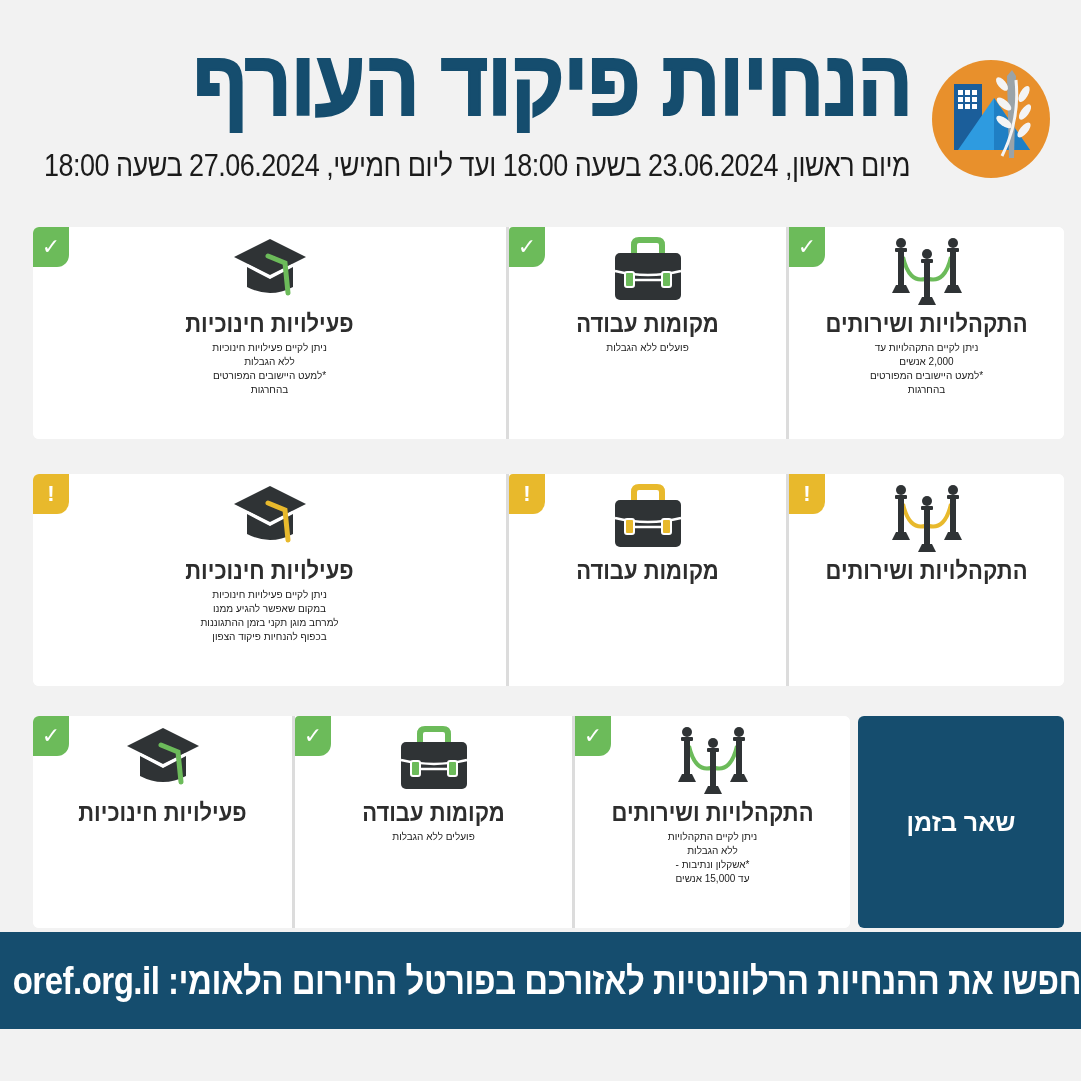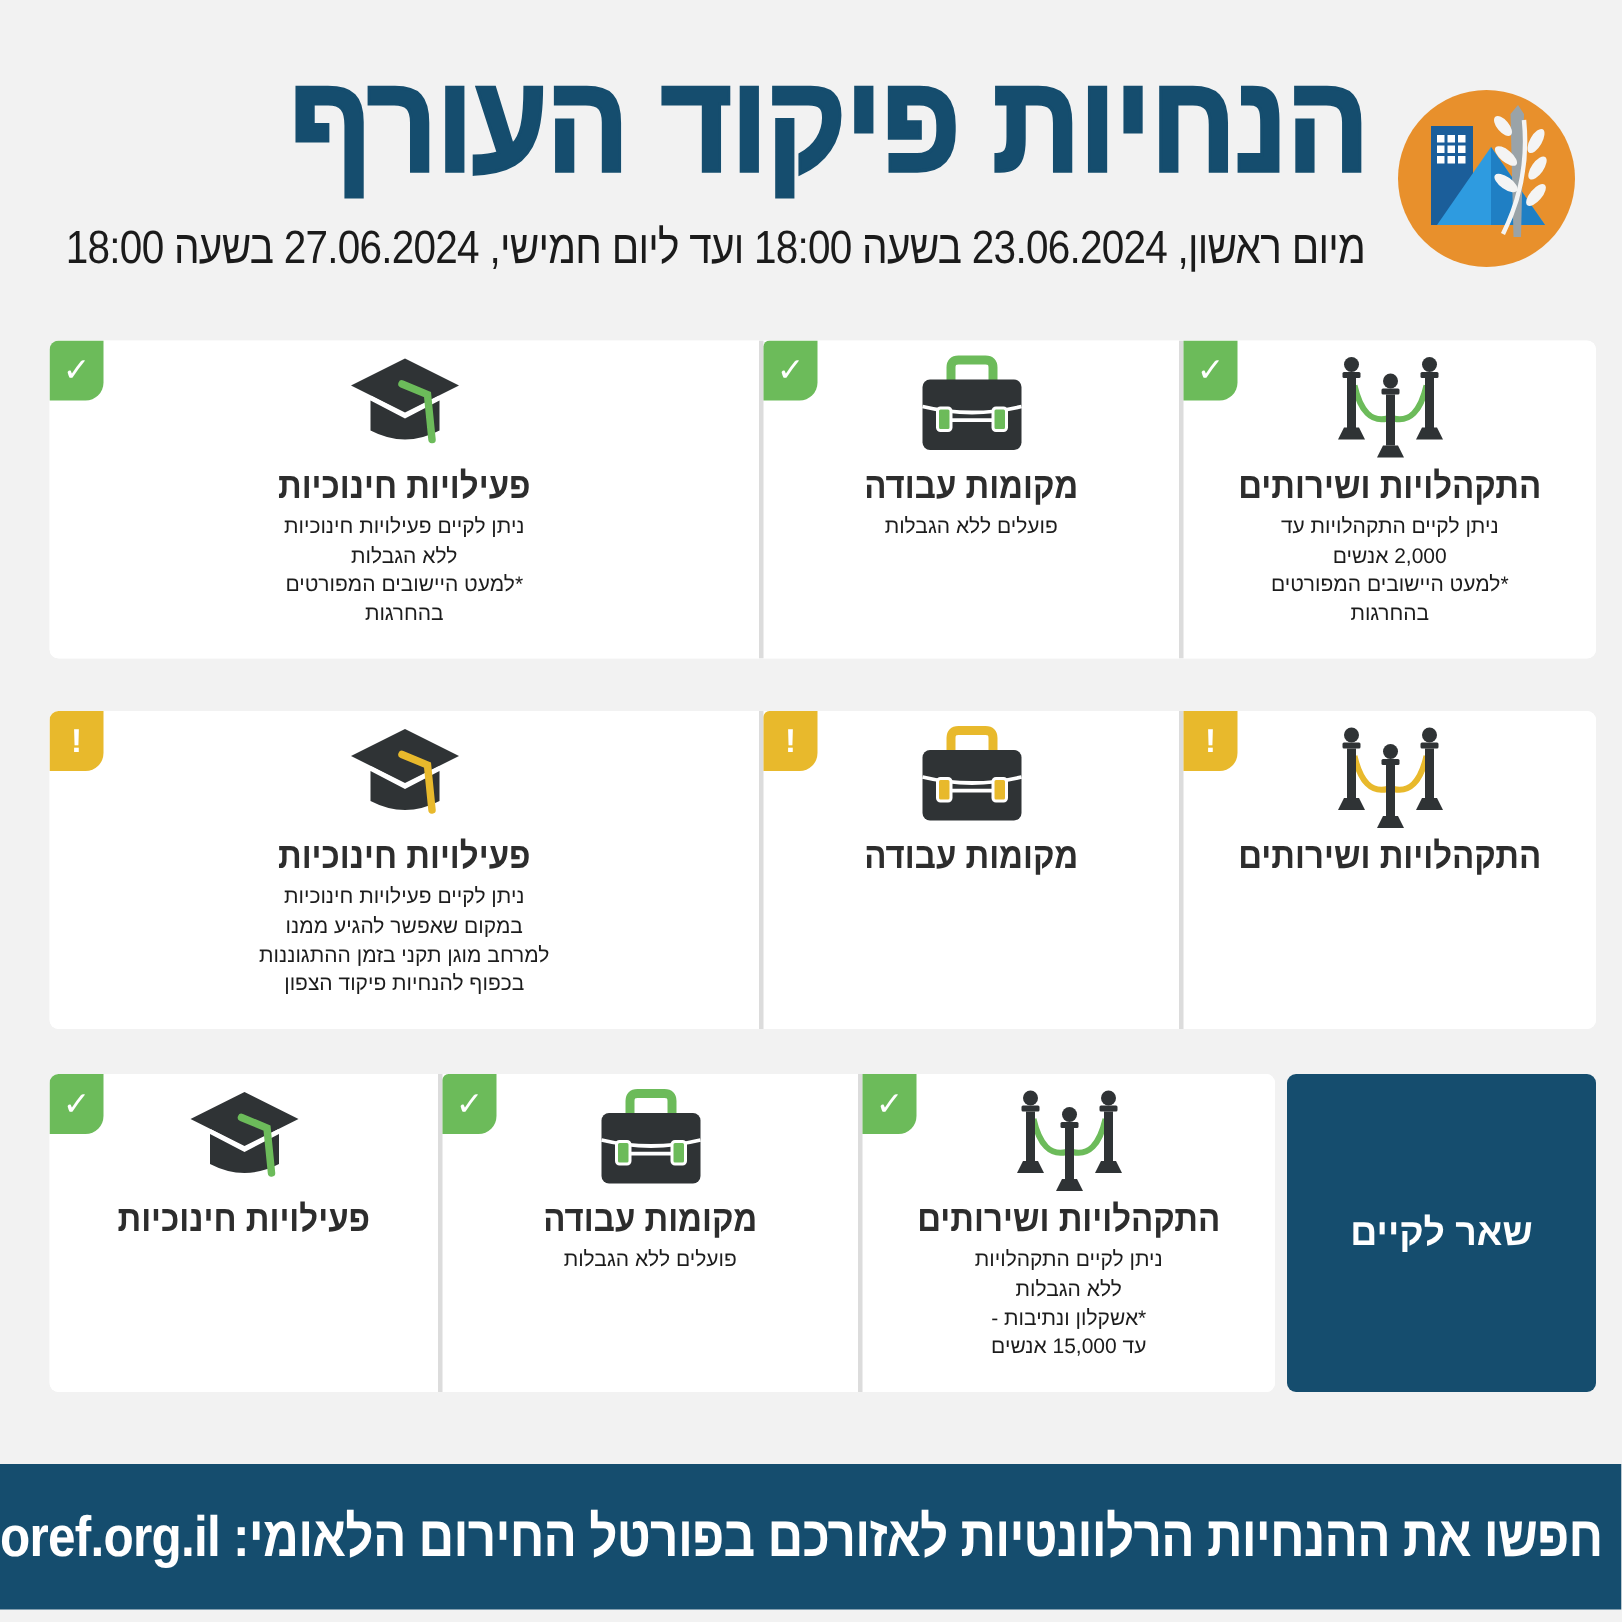--- a/index.html
+++ b/index.html
@@ -58,27 +58,27 @@
     }
     .card:first-child .badge { border-top-left-radius: 0; }
     .badge.ok { background: #6cbb5a; }
     .badge.warn { background: #e8b92c; }
     .icon { width: 80px; height: 72px; display: block; }
     .card-title {
       margin-top: 4px; font-size: 22px; font-weight: 900; color: #2d2d2d;
       line-height: 1.2; transform: scaleY(1.1);
     }
     .card-text {
-      margin-top: 4px; font-size: 14px; color: #1c1c1c; line-height: 1.38;
+      margin-top: 4px; font-size: 10px; color: #1c1c1c; line-height: 1.38;
       padding: 0 12px; white-space: pre-line;
     }
     
     .footer {
-      position: absolute; left: 0; top: 976px; width: 1081px; height: 97px;
-      background: #154d6e; display: flex; align-items: center; justify-content: flex-end;
+      position: absolute; left: 0; top: 932px; width: 1081px; height: 97px;
+      background: #154d6e; display: flex; align-items: center; justify-content: flex-start;
     }
     .footer-text {
       color: #fff; font-size: 33px; font-weight: 700; white-space: nowrap;
       letter-spacing: -0.5px; transform: scaleY(1.15);
     }
     .footer-url { direction: ltr; unicode-bidi: embed; }
   </style>
 </head>
 <body>
 
@@ -212,21 +212,21 @@
       <div class="card-text">ניתן לקיים פעילויות חינוכיות
 במקום שאפשר להגיע ממנו
 למרחב מוגן תקני בזמן ההתגוננות
 בכפוף להנחיות פיקוד הצפון</div>
     </div>
   </div>
 </div>
 
 <div class="row row-3" style="--acc:#6cbb5a">
   <div class="zone">
-    <div class="zone-name">שאר לקיים</div>
+    <div class="zone-name">שאר בזמן</div>
   </div>
   <div class="cards">
     <div class="card">
       <div class="badge ok">✓</div>
       <svg class="icon">
           <use href="#sym-stanchion"></use>
         </svg>
       <div class="card-title">התקהלויות ושירותים</div>
       <div class="card-text">ניתן לקיים התקהלויות
 ללא הגבלות

